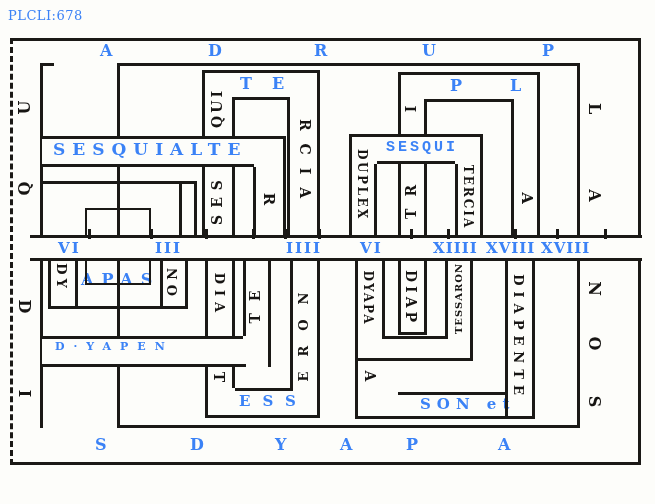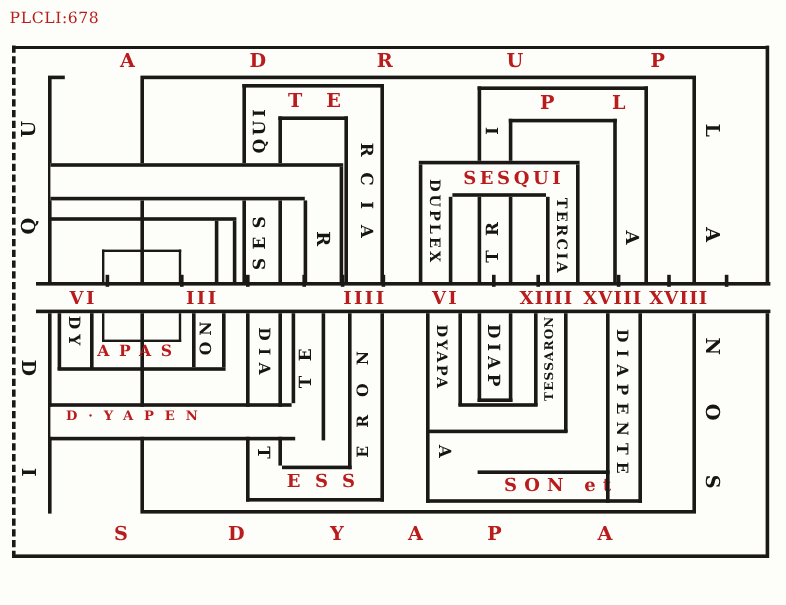--- a/index.html
+++ b/index.html
@@ -3,21 +3,21 @@
 <meta charset="utf-8">
 <style>
   html,body{margin:0;padding:0;background:#ffffff;}
   #canvas{position:relative;width:655px;height:504px;background:#fdfdfa;overflow:hidden;
           font-family:"DejaVu Serif","Liberation Serif",serif;color:#171513;}
   .abs{position:absolute;}
   .ln{position:absolute;background:#1b1916;}
   .box{position:absolute;border:3px solid #1b1916;box-sizing:border-box;background:transparent;}
   .nobot{border-bottom:none;}
   .notop{border-top:none;}
-  .txt{position:absolute;font-weight:bold;white-space:nowrap;color:#b91c1c;}
+  .txt{position:absolute;font-weight:bold;white-space:nowrap;color:#3b82f6;}
   .rot{position:absolute;font-weight:bold;white-space:nowrap;text-align:center;color:#171513;}
   .cw{transform:rotate(90deg);}
   .ccw{transform:rotate(-90deg);}
   .mask{position:absolute;background:#fdfdfa;}
   .tick{position:absolute;width:3px;height:10px;background:#1b1916;z-index:31;}
 </style>
 </head>
 <body>
 
 <div id="canvas">
@@ -57,20 +57,21 @@
   <div class="box nobot" style="left:232px;top:97px;width:58px;height:139px;"></div>
   <div class="rot ccw" style="left:195px;top:100px;width:44px;font-size:14px;letter-spacing:3px;">QUI</div>
   <div class="rot ccw" style="left:189px;top:191px;width:56px;font-size:14px;letter-spacing:7px;">SES</div>
   <div class="txt" style="left:240px;top:74px;font-size:16px;letter-spacing:20px;">TE</div>
   <div class="rot cw" style="left:245px;top:157px;width:120px;font-size:14px;letter-spacing:13px;">RCIA</div>
 
   <div class="mask" style="left:42px;top:136px;width:244px;height:31px;border-top:3px solid #1b1916;box-sizing:border-box;"></div>
   <div class="ln" style="left:42px;top:164px;width:212px;height:3px;"></div>
   <div class="ln" style="left:283px;top:139px;width:3px;height:97px;"></div>
   <div class="ln" style="left:253px;top:167px;width:3px;height:69px;"></div>
+  <div class="txt" style="left:53px;top:139px;font-size:17px;letter-spacing:7px;">SESQUIALTE</div>
   <div class="rot cw" style="left:254px;top:190px;width:30px;font-size:15px;">R</div>
 
   <div class="ln" style="left:40px;top:181px;width:157px;height:3px;"></div>
   <div class="ln" style="left:179px;top:184px;width:3px;height:52px;"></div>
   <div class="ln" style="left:194px;top:184px;width:3px;height:52px;"></div>
   <div class="box nobot" style="left:85px;top:208px;width:66px;height:28px;border-width:2.5px;"></div>
 
   <div class="box nobot" style="left:398px;top:72px;width:142px;height:164px;"></div>
   <div class="box nobot" style="left:424px;top:99px;width:90px;height:137px;"></div>
   <div class="rot ccw" style="left:403px;top:101px;width:16px;font-size:14px;">I</div>
@@ -78,41 +79,41 @@
   <div class="txt" style="left:450px;top:76px;font-size:16px;letter-spacing:48px;">PL</div>
   <div class="rot cw" style="left:519px;top:189px;width:16px;font-size:15px;">A</div>
 
   <div class="mask" style="left:349px;top:134px;width:134px;height:30px;border-top:3px solid #1b1916;box-sizing:border-box;"></div>
   <div class="ln" style="left:377px;top:161px;width:78px;height:3px;"></div>
   <div class="ln" style="left:349px;top:137px;width:3px;height:99px;"></div>
   <div class="ln" style="left:374px;top:164px;width:3px;height:72px;"></div>
   <div class="ln" style="left:455px;top:164px;width:3px;height:72px;"></div>
   <div class="ln" style="left:480px;top:137px;width:3px;height:99px;"></div>
   <div class="rot cw" style="left:316px;top:178px;width:92px;font-size:12px;letter-spacing:2.5px;">DUPLEX</div>
-  <div class="txt" style="left:386px;top:139px;font-size:15px;letter-spacing:3px;">SESQUI</div>
+  <div class="txt" style="left:386px;top:139px;font-size:15px;letter-spacing:3px;font-family:Liberation Mono, monospace;">SESQUI</div>
   <div class="rot cw" style="left:431px;top:190px;width:74px;font-size:12px;letter-spacing:2px;">TERCIA</div>
 
   <div class="ln" style="left:205px;top:260px;width:3px;height:158px;"></div>
   <div class="ln" style="left:232px;top:260px;width:3px;height:128px;"></div>
   <div class="ln" style="left:205px;top:415px;width:115px;height:3px;"></div>
   <div class="ln" style="left:235px;top:388px;width:58px;height:3px;"></div>
   <div class="ln" style="left:290px;top:260px;width:3px;height:131px;"></div>
   <div class="ln" style="left:317px;top:260px;width:3px;height:158px;"></div>
   <div class="rot cw" style="left:187px;top:288px;width:64px;font-size:13px;letter-spacing:6px;">DIA</div>
   <div class="rot cw" style="left:210px;top:369px;width:18px;font-size:14px;">T</div>
   <div class="txt" style="left:239px;top:392px;font-size:15px;letter-spacing:12px;">ESS</div>
   <div class="rot ccw" style="left:239px;top:322px;width:128px;font-size:13px;letter-spacing:15px;">ERON</div>
 
   <div class="ln" style="left:48px;top:260px;width:3px;height:48px;"></div>
   <div class="ln" style="left:75px;top:260px;width:3px;height:48px;"></div>
   <div class="ln" style="left:48px;top:306px;width:140px;height:3px;"></div>
   <div class="ln" style="left:160px;top:260px;width:3px;height:46px;"></div>
   <div class="ln" style="left:185px;top:260px;width:3px;height:46px;"></div>
   <div class="rot cw" style="left:43px;top:270px;width:36px;font-size:13px;letter-spacing:4px;">DY</div>
-  <div class="txt" style="left:81px;top:286px;font-size:13px;letter-spacing:8px;text-align:center;">APAS</div>
+  <div class="txt" style="left:81px;top:270px;font-size:16px;letter-spacing:8px;text-align:center;">APAS</div>
   <div class="rot ccw" style="left:152px;top:272px;width:40px;font-size:13px;letter-spacing:5px;">ON</div>
   <div class="box notop" style="left:85px;top:260px;width:66px;height:25px;border-width:2.5px;"></div>
 
   <div class="mask" style="left:42px;top:339px;width:229px;height:25px;"></div>
   <div class="ln" style="left:42px;top:336px;width:201px;height:3px;"></div>
   <div class="ln" style="left:42px;top:364px;width:204px;height:3px;"></div>
   <div class="ln" style="left:243px;top:260px;width:3px;height:76px;"></div>
   <div class="ln" style="left:268px;top:260px;width:3px;height:107px;"></div>
   <div class="txt" style="left:55px;top:340px;font-size:11px;letter-spacing:9px;">D·YAPEN</div>
   <div class="rot ccw" style="left:227px;top:293px;width:56px;font-size:14px;letter-spacing:12px;">TE</div>

